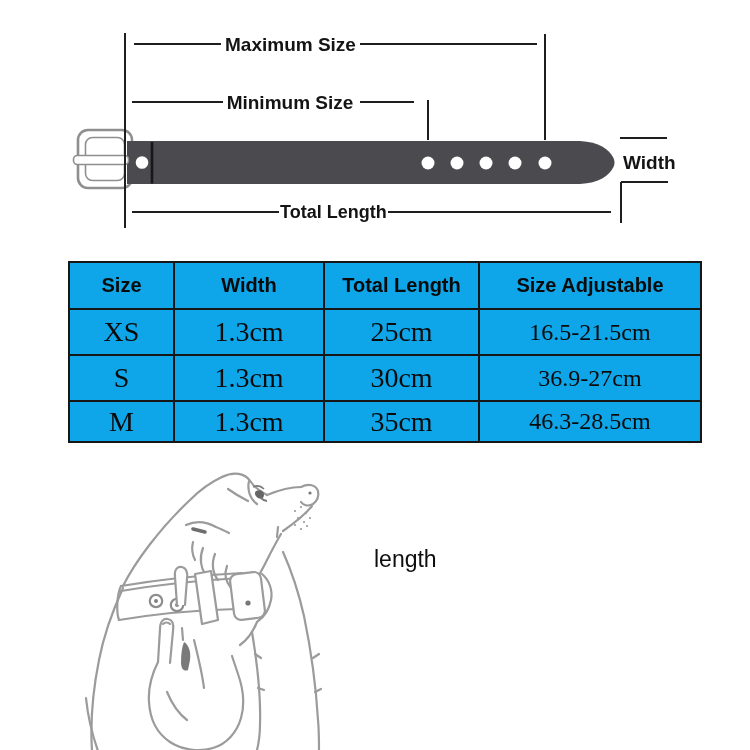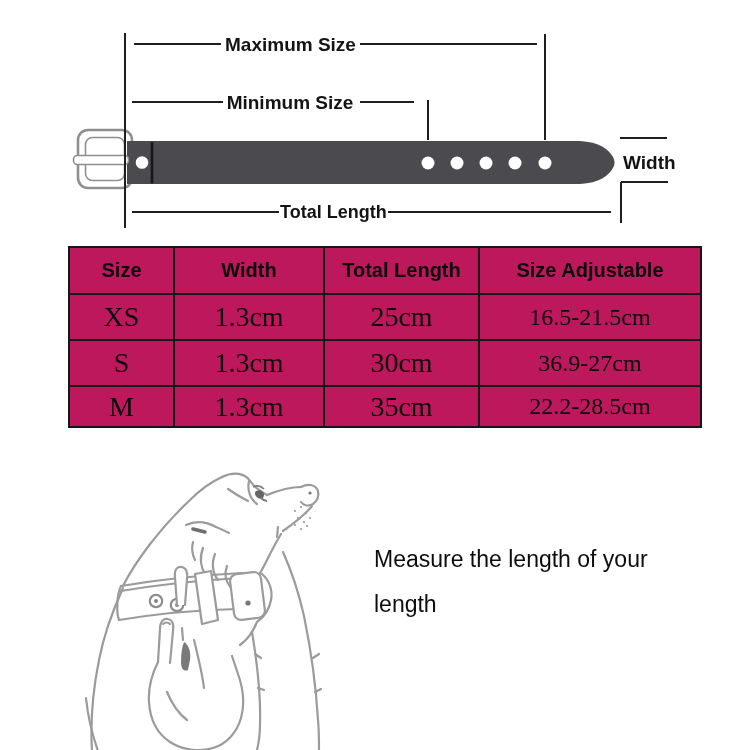--- a/index.html
+++ b/index.html
@@ -8,21 +8,21 @@
   svg{display:block;}
   .abs{position:absolute;}
   
   .dlabel{position:absolute;font-weight:bold;color:#141414;font-size:19px;white-space:nowrap;}
   .dlabel.center{text-align:center;}
   #lbl-max{left:225px;top:34px;width:130px;}
   #lbl-min{left:225px;top:92px;width:130px;}
   #lbl-width{left:623px;top:152px;}
   #lbl-total{left:280px;top:202px;width:100px;font-size:18px;}
   
-  .size-table{position:absolute;left:68px;top:246px;border-collapse:collapse;table-layout:fixed;background:#be185d;}
+  .size-table{position:absolute;left:68px;top:261px;border-collapse:collapse;table-layout:fixed;background:#0ea5e9;}
   .size-table th,.size-table td{border:2px solid #161616;text-align:center;vertical-align:middle;padding:0;color:#0a0a0a;}
   .size-table th{font:bold 20px "Liberation Sans",sans-serif;height:45px;}
   .size-table td{font-family:"Liberation Serif",serif;font-size:28px;height:44px;margin-left:48px;}
   .size-table td.neck{font-size:24px;}
   .size-table tr.last td{height:39px;}
   
   .instruction{position:absolute;left:374px;top:537px;width:320px;color:#0d0d0d;
     font-size:23px;line-height:45px;font-weight:400;}
 </style>
 </head>
@@ -98,21 +98,21 @@
       <tr>
         <td>S</td>
         <td>1.3cm</td>
         <td>30cm</td>
         <td class="neck">36.9-27cm</td>
       </tr>
       <tr class="last">
         <td>M</td>
         <td>1.3cm</td>
         <td>35cm</td>
-        <td class="neck">22.2-28.5cm</td>
+        <td class="neck">46.3-28.5cm</td>
       </tr>
     </tbody>
   </table>
 
   <svg class="abs" style="left:85px;top:462px" width="290" height="290" viewBox="0 0 290 290">
     <g fill="none" stroke="#9b9b9b" stroke-width="2.2" stroke-linecap="round" stroke-linejoin="round">
 
       <path d="M38,124 C50,100 75,66 105,38 C115,28 126,20 137,15"></path>
 
       <path d="M38,126 C28,148 19,172 14,198 C8,228 5,258 7,289"></path>
@@ -186,17 +186,16 @@
           <circle cx="219" cy="60" r="1.1"></circle>
           <circle cx="225" cy="56" r="1.1"></circle>
         <circle cx="210" cy="63" r="1.1"></circle>
           <circle cx="216" cy="67" r="1.1"></circle>
           <circle cx="222" cy="64" r="1.1"></circle>
       </g>
     </g>
   </svg>
 
   <div class="instruction">
-    <div>Measure the length of your</div>
     <div>length</div>
   </div>
 
 </div>
 
 </body></html>

